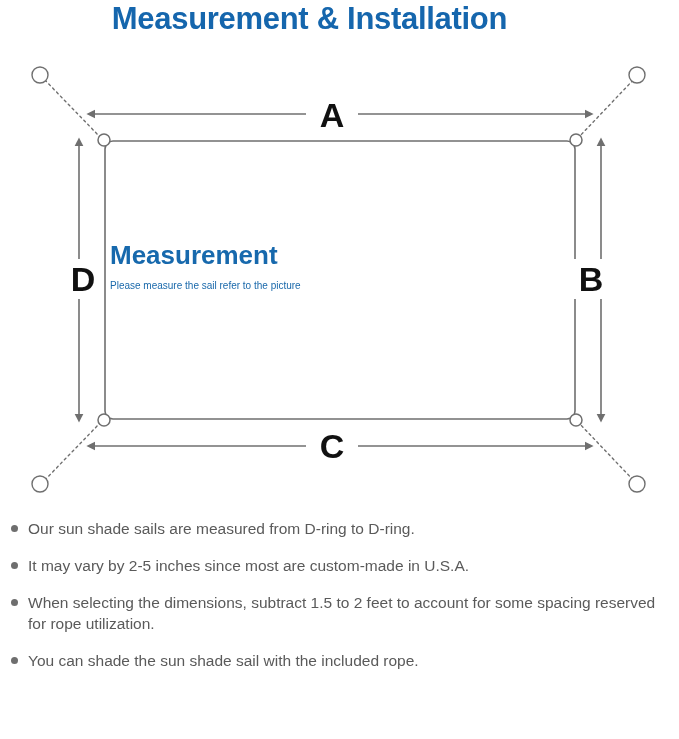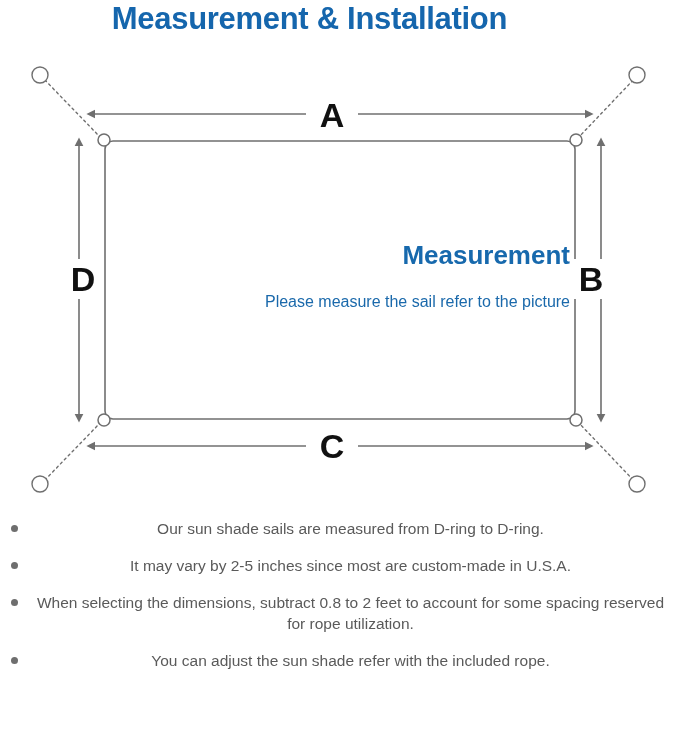--- a/index.html
+++ b/index.html
@@ -58,33 +58,33 @@
   #letter-b { left: 570px; top: 209px; width: 32px; padding: 3px 5px; }
   #letter-c { left: 306px; top: 377px; width: 40px; padding: 2px 6px; }
   #letter-d { left: 62px;  top: 209px; width: 32px; padding: 3px 5px; }
 
   
   #center-caption {
     position: absolute;
     left: 110px;
     top: 190px;
     width: 460px;
-    text-align: right;
+    text-align: left;
   }
   #center-title {
     font-family: "Liberation Sans", sans-serif;
     font-size: 26px;
     font-weight: bold;
     color: #1769ad;
     line-height: 30px;
   }
   #center-sub {
-    margin-top: 23px;
+    margin-top: 7px;
     font-family: "Liberation Sans", sans-serif;
-    font-size: 16px;
+    font-size: 10px;
     font-weight: normal;
     color: #1a69ab;
     line-height: 18px;
   }
 
   
   #notes {
     position: absolute;
     left: 0;
     top: 518px;
@@ -102,21 +102,21 @@
   }
   .note-bullet {
     position: absolute;
     left: 11px;
     top: 7px;
     width: 7px;
     height: 7px;
     border-radius: 50%;
     background: #6e6e6e;
   }
-  .note-text { display: block; text-align: center; }
+  .note-text { display: block; }
 </style>
 </head>
 <body>
 
 <div id="title">Measurement &amp; Installation</div>
 
 <div id="diagram">
 
   <svg width="679" height="460" viewBox="0 0 679 460">
     <defs>
@@ -178,19 +178,19 @@
   <div class="note-row">
     <span class="note-bullet"></span>
     <span class="note-text">Our sun shade sails are measured from D-ring to D-ring.</span>
   </div>
   <div class="note-row">
     <span class="note-bullet"></span>
     <span class="note-text">It may vary by 2-5 inches since most are custom-made in U.S.A.</span>
   </div>
   <div class="note-row">
     <span class="note-bullet"></span>
-    <span class="note-text">When selecting the dimensions, subtract 0.8 to 2 feet to account for some spacing reserved for rope utilization.</span>
+    <span class="note-text">When selecting the dimensions, subtract 1.5 to 2 feet to account for some spacing reserved for rope utilization.</span>
   </div>
   <div class="note-row">
     <span class="note-bullet"></span>
-    <span class="note-text">You can adjust the sun shade refer with the included rope.</span>
+    <span class="note-text">You can shade the sun shade sail with the included rope.</span>
   </div>
 </div>
 
 </body></html>

